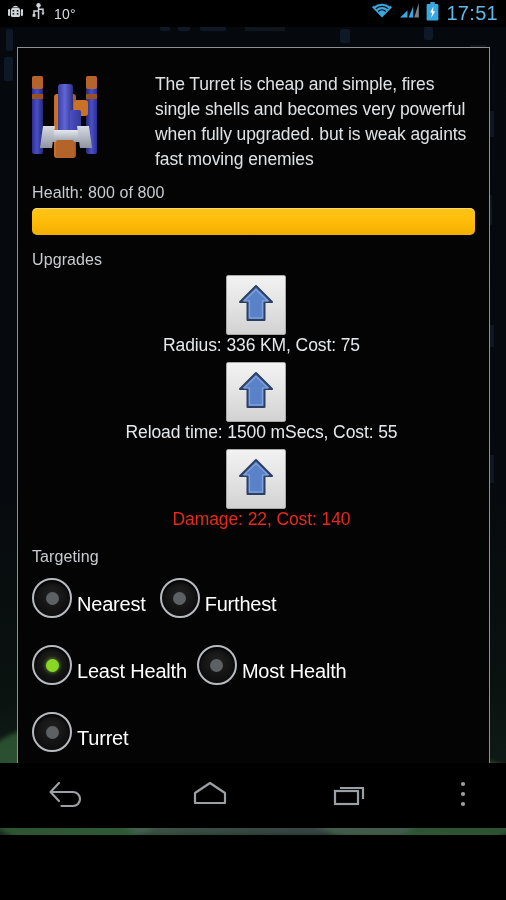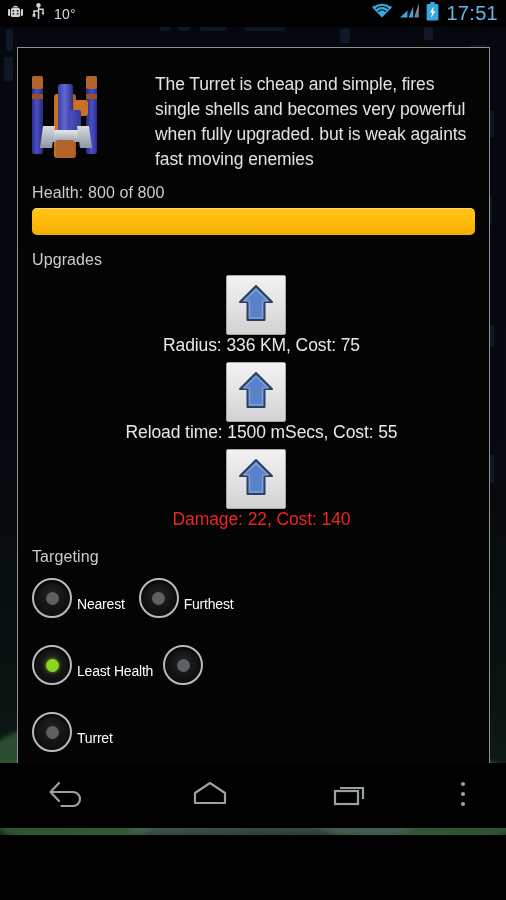--- a/index.html
+++ b/index.html
@@ -91,21 +91,21 @@
   .radio-opt{ display:flex; align-items:center; }
   .radio{
     width:40px; height:40px; flex:0 0 40px; border-radius:50%;
     background:radial-gradient(circle at 50% 42%, #222 0%, #111 60%, #0a0a0a 100%);
     border:2px solid #b7bbbf;
     display:flex; align-items:center; justify-content:center;
     box-shadow:inset 0 2px 3px rgba(0,0,0,.9);
   }
   .radio .dot{ width:13px; height:13px; border-radius:50%; background:#5e6164; }
   .radio.on .dot{ background:#8ad625; box-shadow:0 0 4px rgba(138,214,37,.8); }
-  .radio-label{ color:#ffffff; font-size:14px; margin-left:5px; letter-spacing:-.2px;margin-top:12px; }
+  .radio-label{ color:#ffffff; font-size:20px; margin-left:5px; letter-spacing:-.2px;margin-top:12px; }
 
   #sell-button{
     position:absolute; left:10px; right:10px; bottom:9px; height:52px;
     background:linear-gradient(180deg,#f4f4f4 0%,#e8e8e8 35%,#b9b9b9 78%,#8e8e8e 100%);
     border:1px solid #4a4a4a; border-radius:2px;
     display:flex; align-items:center; justify-content:center;
     color:#1a1a1a; font-size:18px; letter-spacing:-.1px;
     box-shadow:0 1px 2px rgba(0,0,0,.8);
   }
 
@@ -290,20 +290,21 @@
         <div class="radio-opt">
           <span class="radio on">
               <span class="dot"></span>
             </span>
           <span class="radio-label">Least Health</span>
         </div>
         <div class="radio-opt" style="margin-left:10px;">
           <span class="radio">
               <span class="dot"></span>
             </span>
+          <span class="radio-label">Most Health</span>
         </div>
       </div>
 
       <div class="radio-row" style="margin-top:27px;">
         <div class="radio-opt">
           <span class="radio">
               <span class="dot"></span>
             </span>
           <span class="radio-label">Turret</span>
         </div>

